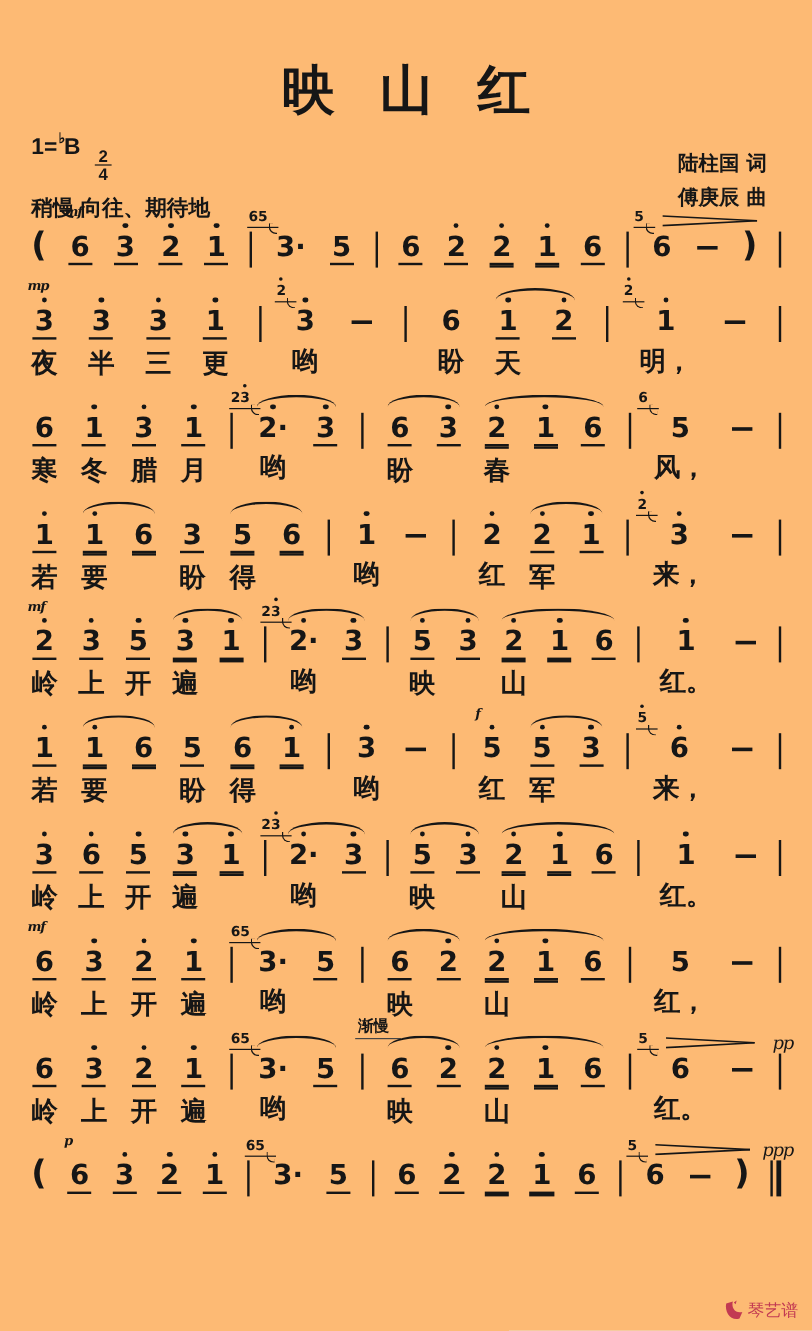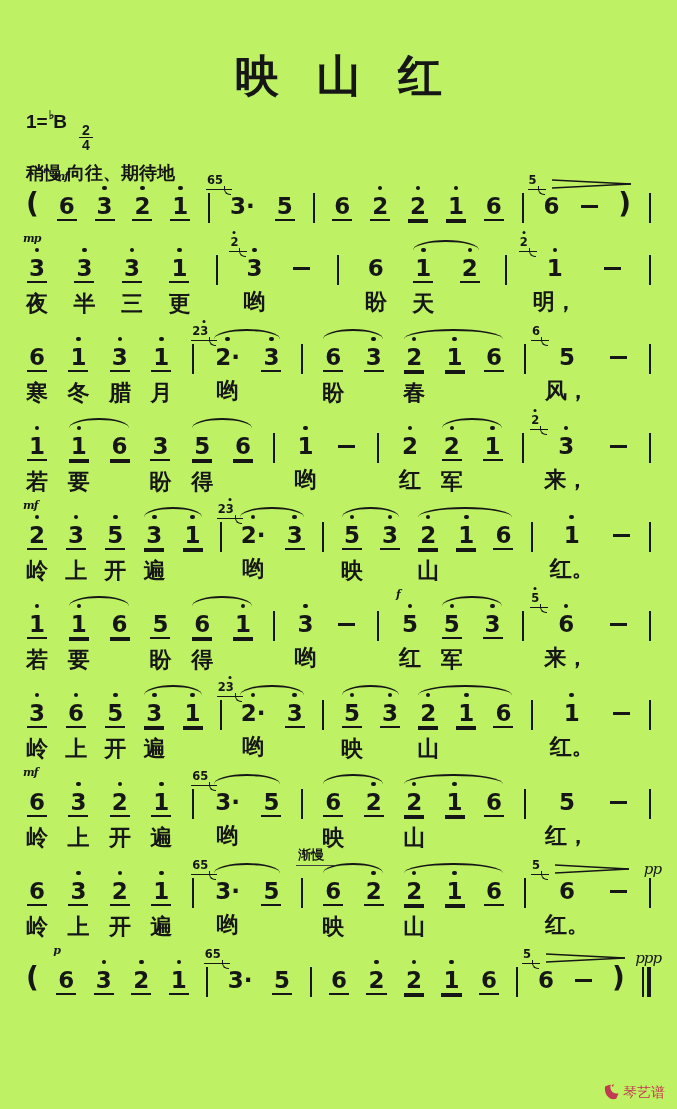--- a/index.html
+++ b/index.html
@@ -1,16 +1,16 @@
 <!DOCTYPE html>
 <html><head>
 <meta charset="utf-8">
 <style>
   html,body{margin:0;padding:0;background:#e8e8e8}
-  .page{position:relative;width:677px;height:1109px;margin:0 auto;background:#bef264;color:#161616;
+  .page{position:relative;width:677px;height:1109px;margin:0 auto;background:#fdba74;color:#161616;
         font-family:"Liberation Sans",sans-serif;overflow:hidden}
   
   .title{margin:0;padding-top:52px;text-align:center;font-size:44px;font-weight:bold;
          font-family:"DejaVu Serif",serif;letter-spacing:.85em;margin-right:-.85em;line-height:1.1}
   .subtitle{text-align:center;font-size:20px;font-weight:bold;margin-top:4px;font-family:"DejaVu Serif",serif}
   .meta{position:relative;margin:10px 26px 6px;height:62px}
   .keyrow{font-size:19px;font-weight:bold}
   .flat{font-size:12px;position:relative;top:-2px;left:1px}
   .frac{display:inline-flex;flex-direction:column;align-items:center;vertical-align:-6px;margin-left:12px;
         font-size:14px;line-height:1.05;font-weight:bold}
@@ -67,20 +67,24 @@
 <div class="page">
   <h1 class="title">映山红</h1>
 
   <div class="meta">
     <div class="keyrow"><span>1=</span><sup class="flat">♭</sup><span>B</span><span class="frac">
           <i class="num">2</i>
           <i class="den">4</i>
         </span>
     </div>
     <div class="tempo">稍慢  向往、期待地</div>
+    <div class="credits">
+      <div>陆柱国 词</div>
+      <div>傅庚辰 曲</div>
+    </div>
   </div>
 
   <div id="score">
       <div class="mline no-lyr">
         <div class="nrow">
           <div class="tk paren">(</div>
           <div class="tk note">
             <div class="ntop"></div>
             <div class="digit u1">6</div>
             <div class="dyn">mf</div>

